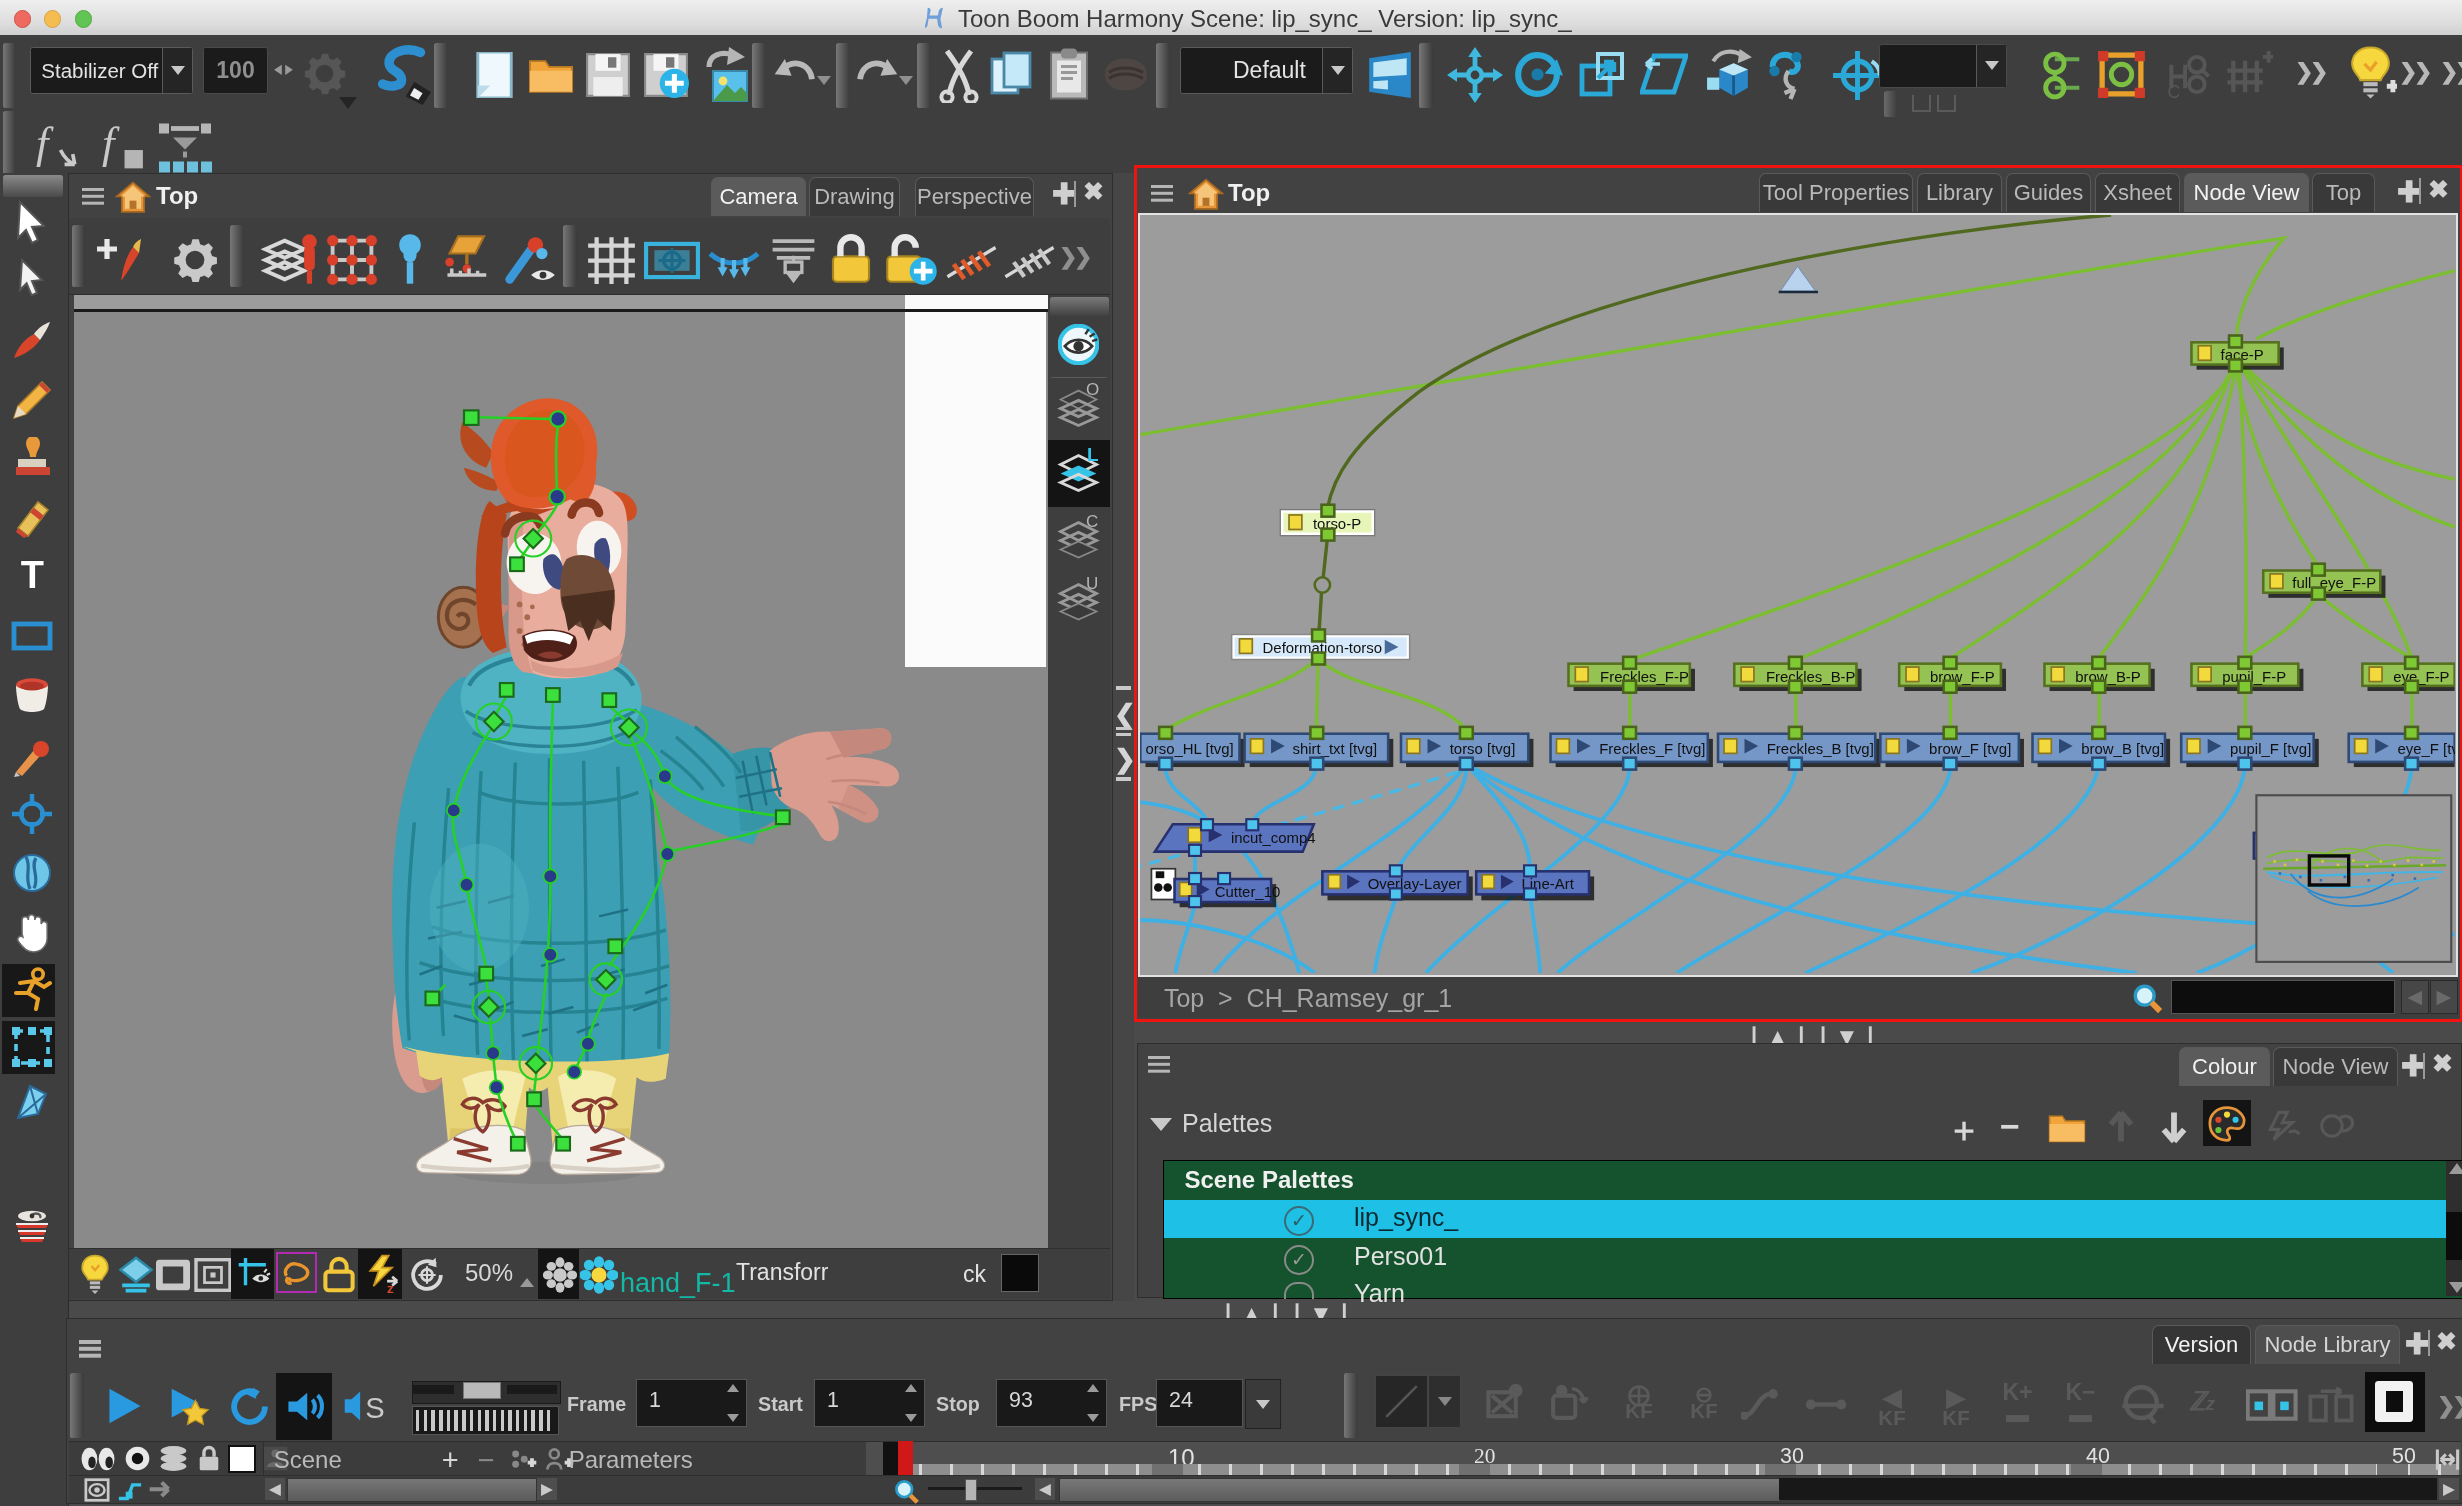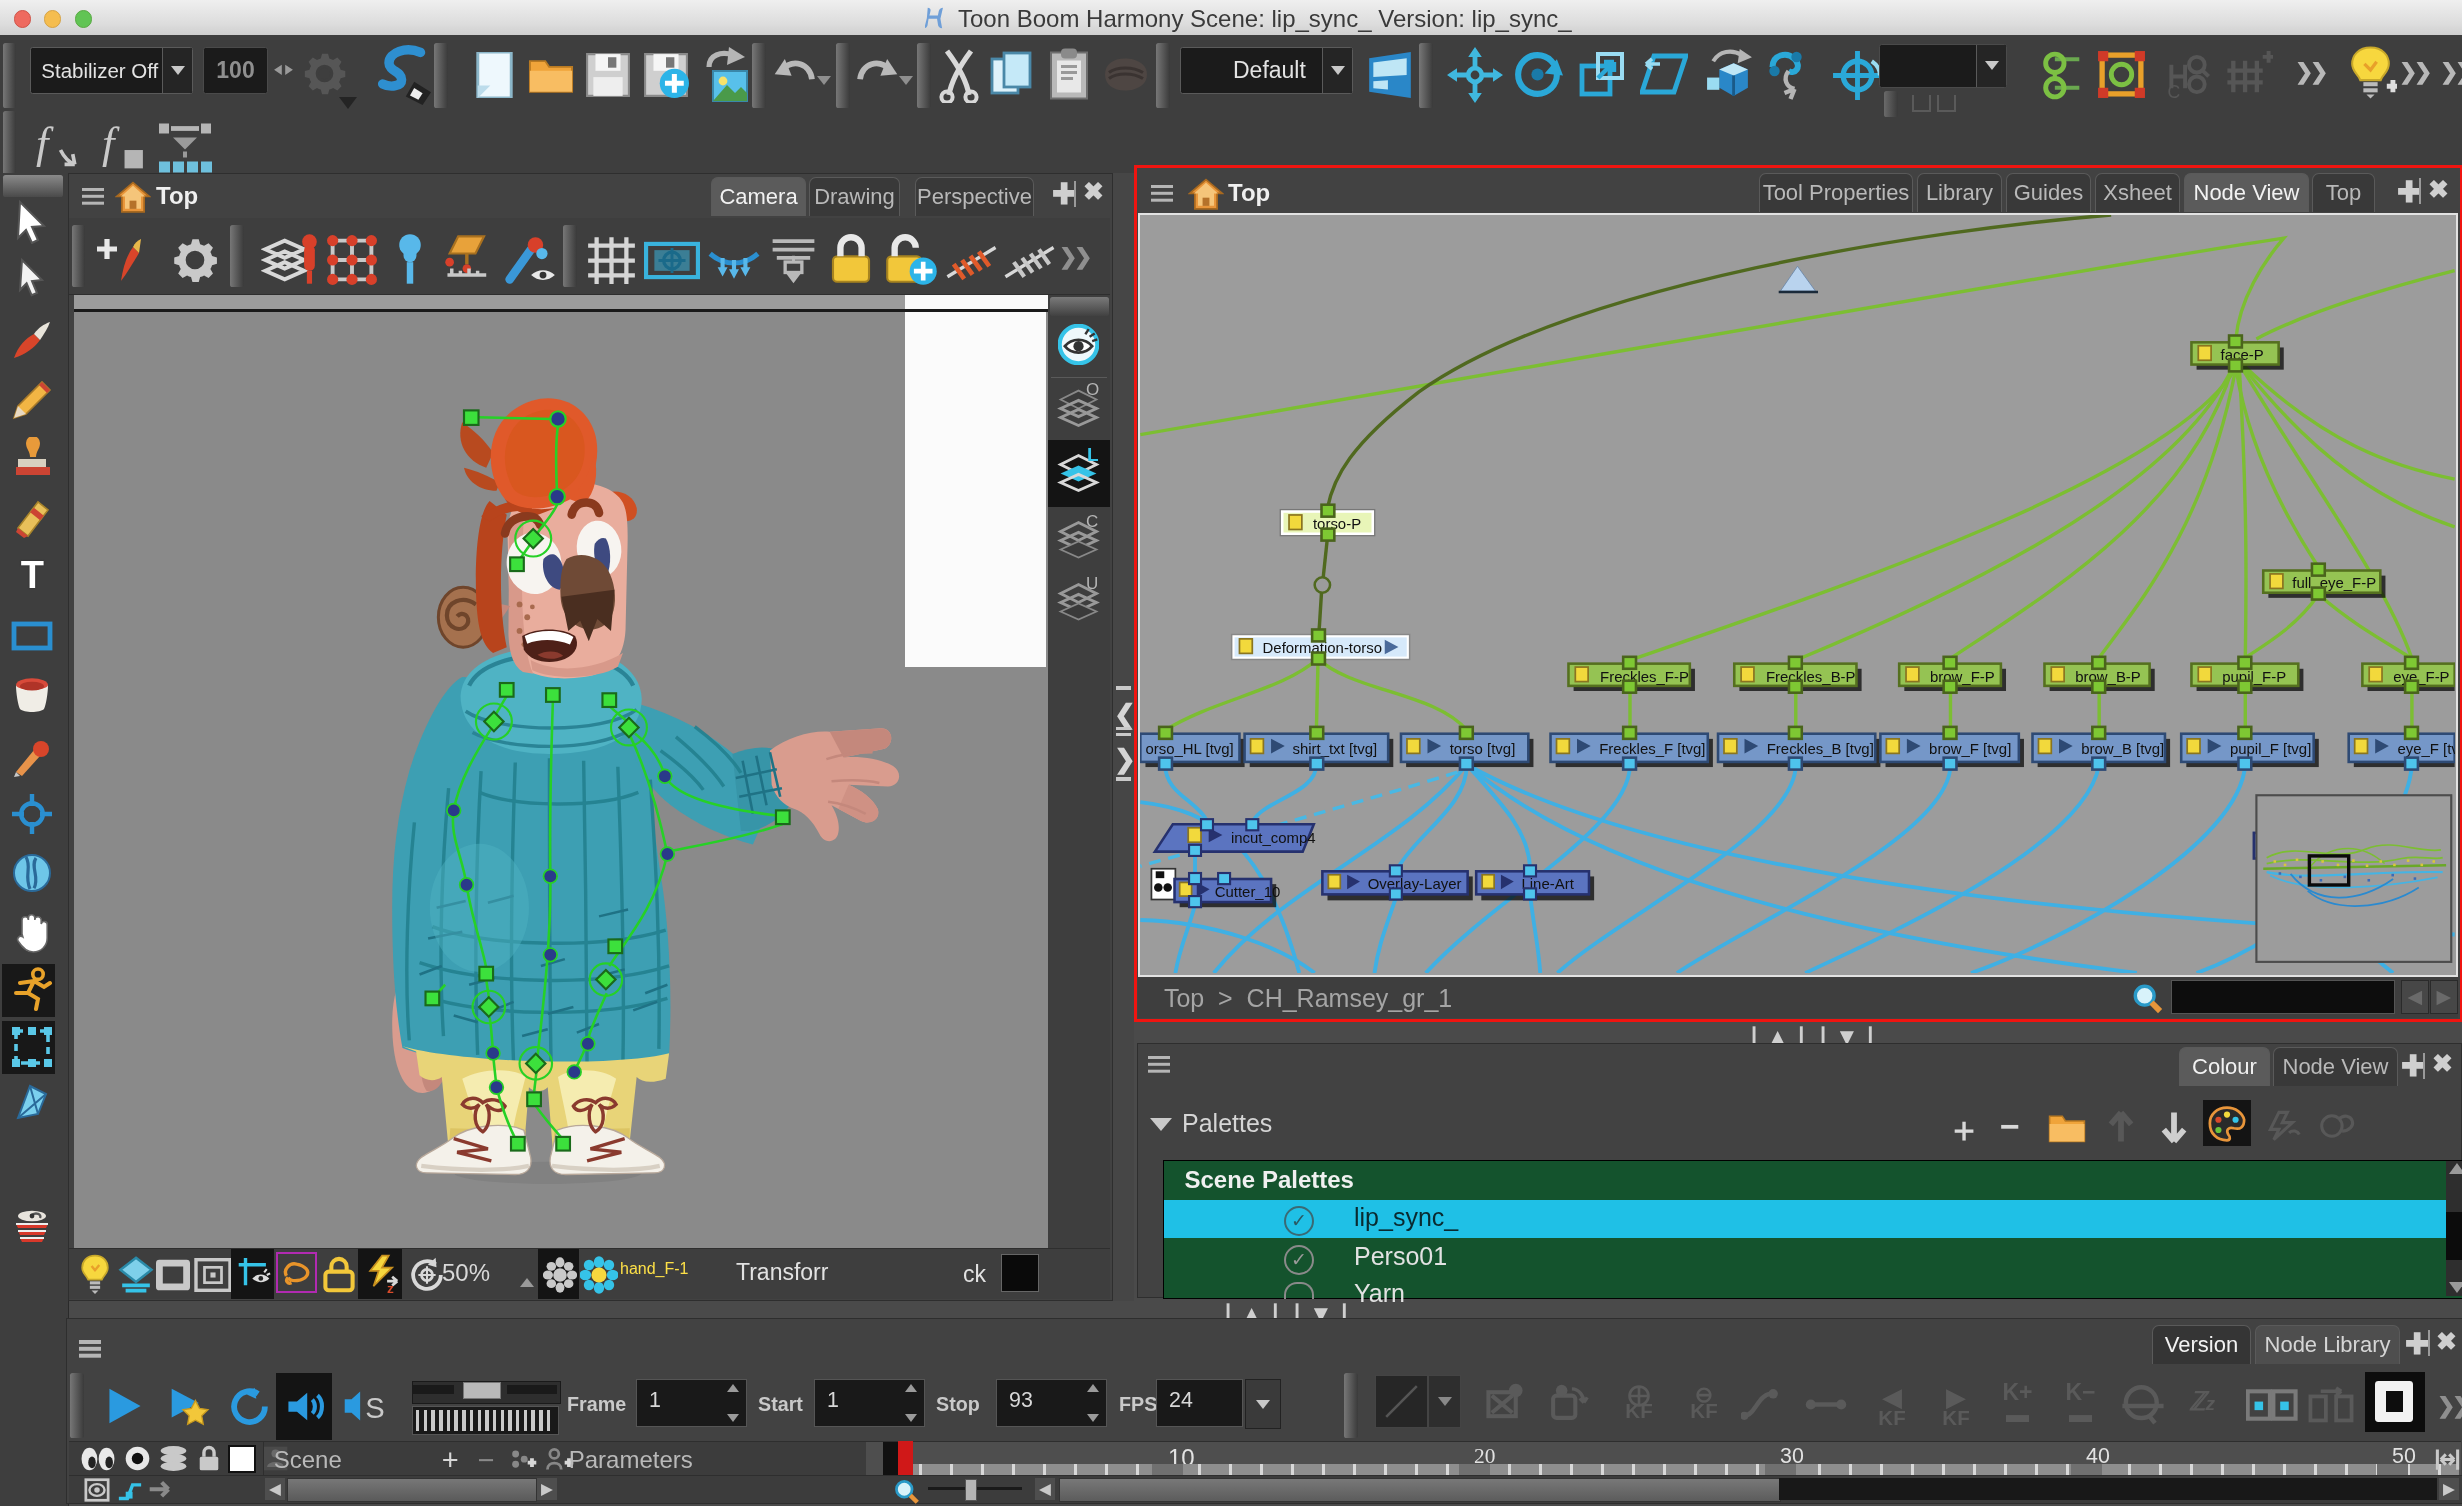--- a/index.html
+++ b/index.html
@@ -718,21 +718,21 @@
           <path d="M10 1 L3 10 H8 L5 19 L16 8 H10 L14 1 Z" fill="#f7d73e" stroke="#c8901f" stroke-width="1"></path>
           <path d="M13 16 H19 M19 16 L16 13.4 M19 16 L16 18.6" stroke="#d8d8d8" stroke-width="1.6"></path>
           <text x="13" y="23" font-size="8" fill="#d84a2a" font-weight="bold">z</text>
         </svg>
   <svg class="icon" style="left:339px;top:6.8px;" width="38" height="38" viewBox="0 0 22 22">
           <path d="M19 11 a8 8 0 11-3-6.2" stroke="#d8d8d8" stroke-width="2.2" fill="none"></path>
           <path d="M16 1 L16.5 6.5 L11.5 5 Z" fill="#d8d8d8"></path>
           <circle cx="11" cy="11" r="3.2" fill="none" stroke="#d8d8d8" stroke-width="1.6"></circle>
           <path d="M11 6 V16 M6 11 H16" stroke="#d8d8d8" stroke-width="1.2"></path>
         </svg>
-  <div class="abs" style="left:373px;top:10.3px;width:94px;height:29px;color:#d8d8d8;font-size:24px;text-align:left;">50%</div>
+  <div class="abs" style="left:373px;top:10.3px;width:94px;height:29px;color:#d8d8d8;font-size:24px;text-align:center;">50%</div>
   <div class="abs" style="left:451px;top:29px;width:0;height:0;border-left:7.7px solid transparent;border-right:7.7px solid transparent;border-bottom:9.4px solid #9a9a9a;"></div>
   <div class="abs" style="left:469px;top:0px;width:41px;height:50px;background:#141414;"></div>
   <svg class="icon" style="left:474px;top:6.8px;" width="34" height="38" viewBox="0 0 20 22">
           <circle cx="10" cy="11" r="4" fill="#c9c9c9"></circle>
           <g fill="#c9c9c9">
             <ellipse cx="10" cy="3.6" rx="2.6" ry="3"></ellipse>
             <ellipse cx="10" cy="18.4" rx="2.6" ry="3"></ellipse>
             <ellipse cx="2.9" cy="11" rx="3" ry="2.6"></ellipse>
             <ellipse cx="17.1" cy="11" rx="3" ry="2.6"></ellipse>
             <ellipse cx="4.9" cy="5.9" rx="2.8" ry="2.6"></ellipse>
@@ -747,21 +747,21 @@
             <ellipse cx="11" cy="18.4" rx="3" ry="3.4"></ellipse>
             <ellipse cx="3.1" cy="11" rx="3.4" ry="3"></ellipse>
             <ellipse cx="18.9" cy="11" rx="3.4" ry="3"></ellipse>
             <ellipse cx="5.2" cy="5.2" rx="3" ry="3"></ellipse>
             <ellipse cx="16.8" cy="5.2" rx="3" ry="3"></ellipse>
             <ellipse cx="5.2" cy="16.8" rx="3" ry="3"></ellipse>
             <ellipse cx="16.8" cy="16.8" rx="3" ry="3"></ellipse>
           </g>
           <circle cx="11" cy="11" r="4.4" fill="#f7d73e"></circle>
         </svg>
-  <div class="abs" style="left:551px;top:11px;color:#fde047;font-size:16px;">hand_F-1</div>
+  <div class="abs" style="left:551px;top:19px;color:#14b8a6;font-size:27px;">hand_F-1</div>
   <div class="abs" style="left:667px;top:10.3px;color:#e2e2e2;font-size:23px;">Transforr</div>
   <div class="abs" style="left:894px;top:12px;color:#e2e2e2;font-size:23px;">ck</div>
   <div class="abs" style="left:932px;top:5.1px;width:36px;height:36px;background:#0a0a0a;border:0.9px solid #666;"></div>
  </div>
 </div>
 
 <div id="vsplit" class="abs" style="left:1113px;top:173px;width:20.5px;height:1128px;background:#464646;">
  <div class="abs" style="left:2.6px;top:513px;width:15.4px;height:4.3px;background:#c9c9c9;"></div>
  <div class="abs" style="left:0.9px;top:526px;color:#d5d5d5;font-size:26px;font-weight:bold;">❮</div>
  <div class="abs" style="left:2.6px;top:554px;width:15.4px;height:2.6px;background:#c9c9c9;box-shadow:0 6px 0 #c9c9c9;"></div>

